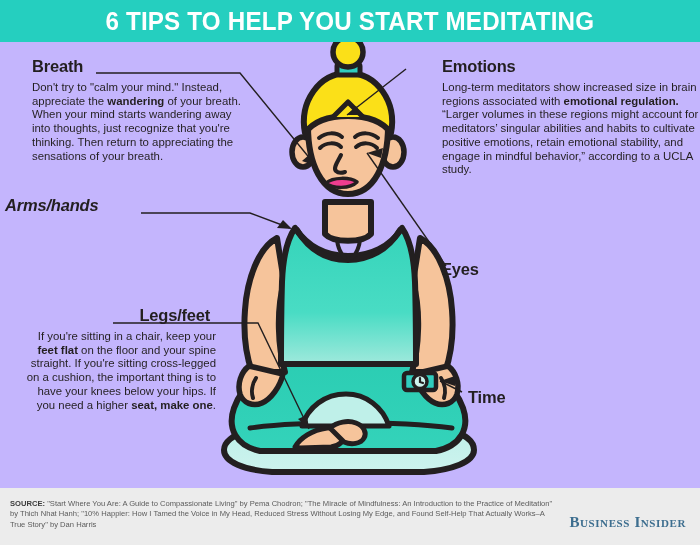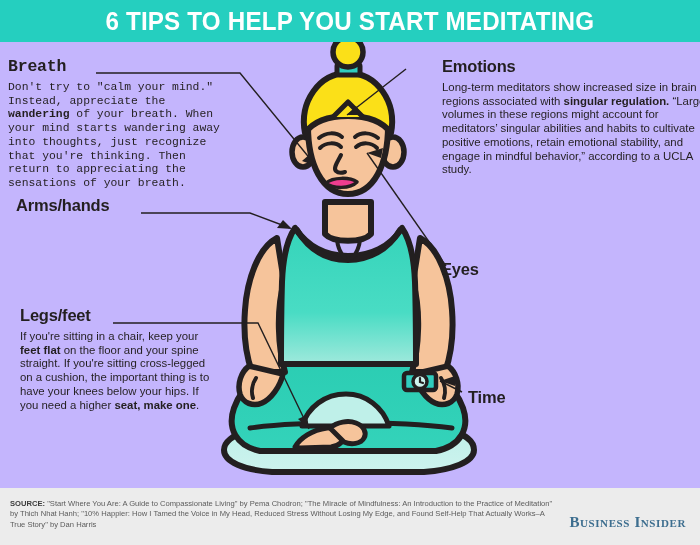--- a/index.html
+++ b/index.html
@@ -36,23 +36,23 @@
   .b-head{
     font-size:17px;font-weight:bold;color:#231f20;
     letter-spacing:-0.2px;line-height:18px;margin:0 0 5px 0;
     transform:scaleX(0.97);transform-origin:left center;
   }
   .b-body{
     font-size:11.4px;line-height:13.7px;color:#231f20;margin:0;
   }
   .b-body b{font-weight:bold;}
 
-  #blk-breath{left:8px;top:16px;width:215px;font-family:Liberation Mono, monospace;}
-  #blk-arms{left:16px;top:155px;width:200px;}
-  #blk-legs{left:20px;top:265px;width:196px;}
+  #blk-breath{left:32px;top:16px;width:215px;}
+  #blk-arms{left:5px;top:155px;width:200px;font-style:italic;}
+  #blk-legs{left:20px;top:265px;width:196px;text-align:right;}
   #blk-emotions{left:398px;top:16px;width:268px;margin-left:44px;}
   #blk-eyes{left:441px;top:219px;width:244px;}
   #blk-time{left:444px;top:347px;width:248px;text-align:center;}
   #blk-time .b-head{text-align:left;margin-left:24px;}
   #blk-eyes .b-body{padding-left:11px;}
 
   
   #footer{
     position:absolute;left:0;top:488px;width:700px;height:57px;
     background:#ececec;
@@ -187,21 +187,21 @@
       <div class="b-head">Arms/hands</div>
     </div>
 
     <div class="block" id="blk-legs">
       <div class="b-head">Legs/feet</div>
       <div class="b-body">If you're sitting in a chair, keep your <b>feet flat</b> on the floor and your spine straight. If you're sitting cross-legged on a cushion, the important thing is to have your knees below your hips. If you need a higher <b>seat, make one</b>.</div>
     </div>
 
     <div class="block" id="blk-emotions">
       <div class="b-head">Emotions</div>
-      <div class="b-body">Long-term meditators show increased size in brain regions associated with <b>singular regulation.</b> “Larger volumes in these regions might account for meditators’ singular abilities and habits to cultivate positive emotions, retain emotional stability, and engage in mindful behavior,” according to a UCLA study.</div>
+      <div class="b-body">Long-term meditators show increased size in brain regions associated with <b>emotional regulation.</b> “Larger volumes in these regions might account for meditators’ singular abilities and habits to cultivate positive emotions, retain emotional stability, and engage in mindful behavior,” according to a UCLA study.</div>
     </div>
 
     <div class="block" id="blk-eyes">
       <div class="b-head">Eyes</div>
     </div>
 
     <div class="block" id="blk-time">
       <div class="b-head">Time</div>
     </div>
 

